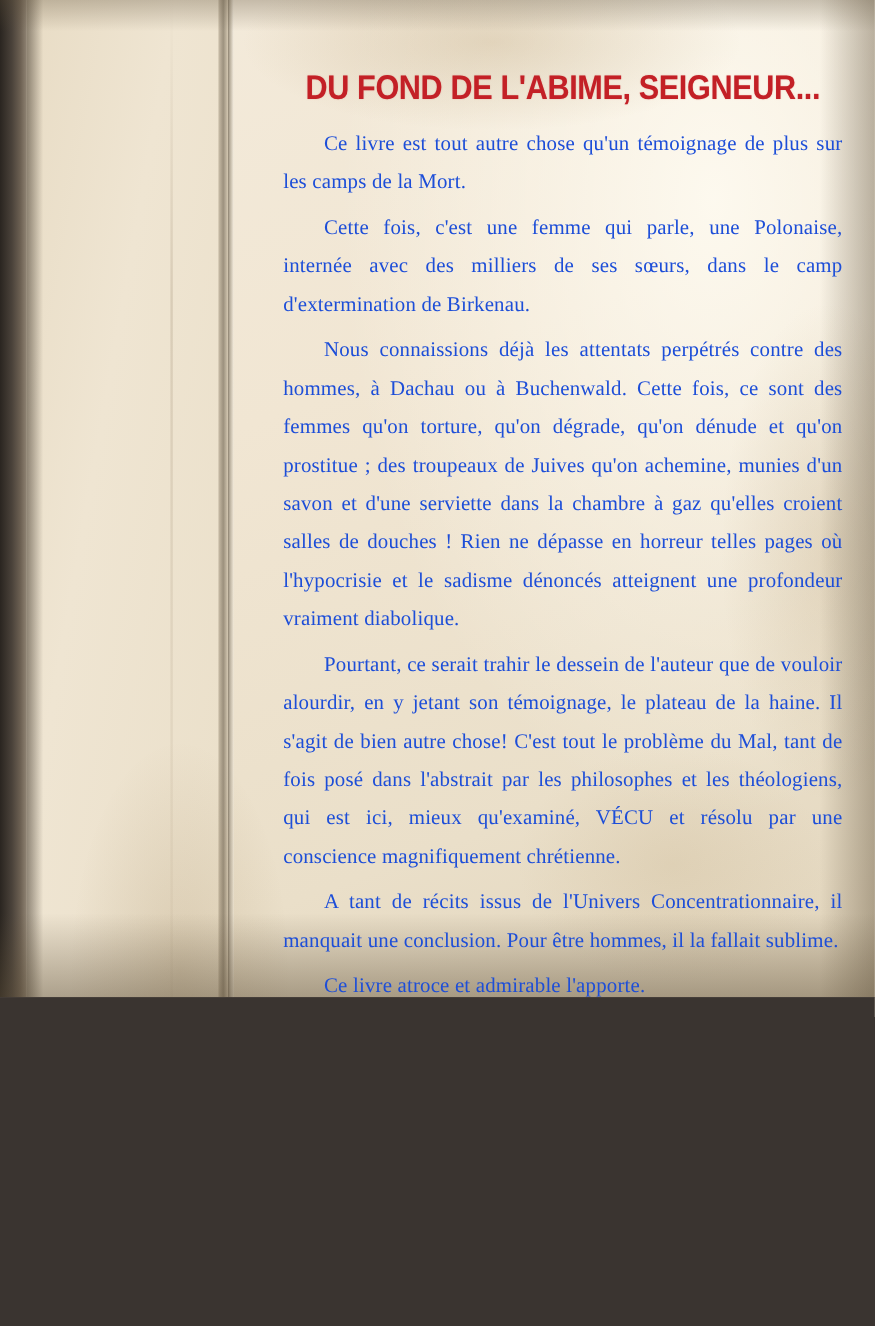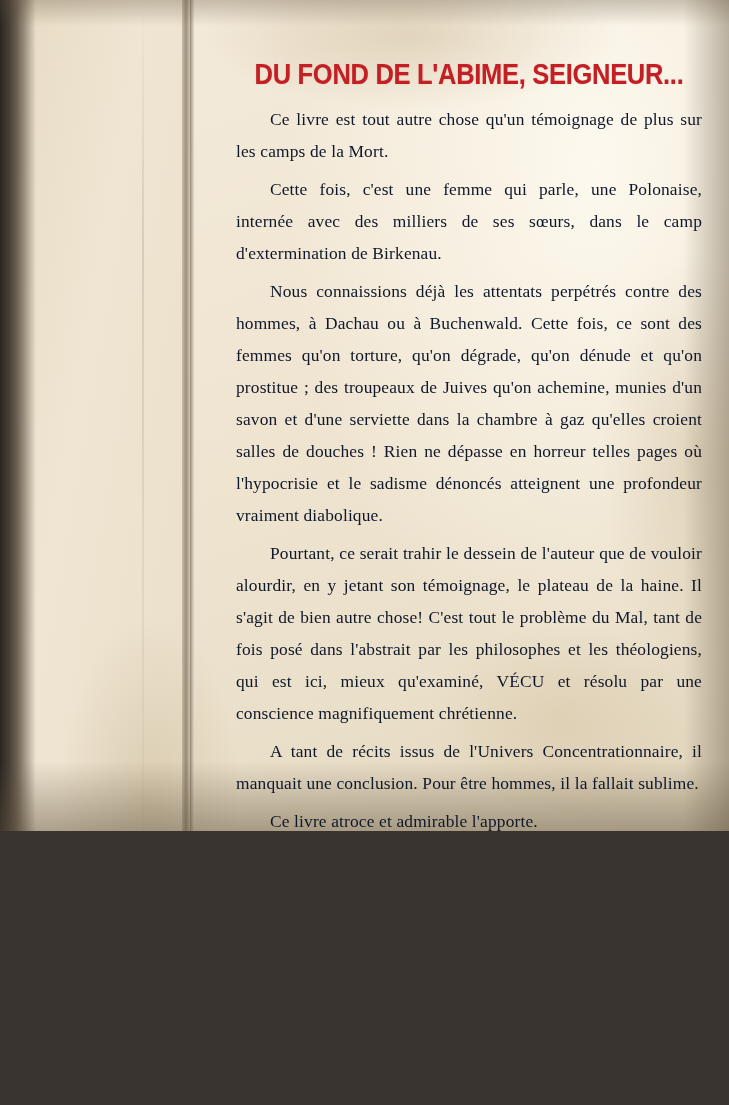--- a/index.html
+++ b/index.html
@@ -109,21 +109,21 @@
     letter-spacing: -0.3px;
     text-align: center;
     margin: 0 0 16px 0;
     transform: scaleY(1.12);
     transform-origin: top center;
     white-space: nowrap;
     text-shadow: 0 0 1px rgba(195,32,38,0.35);
   }
   .para {
     font-family: "Liberation Serif", serif;
-    color: #0f172a;
+    color: #1d4ed8;
     font-size: 17.4px;
     line-height: 32px;
     text-align: justify;
     text-indent: 34px;
     margin: 0 0 6px 0;
     letter-spacing: 0.15px;
   }
   .para.last-group { margin-bottom: 20px; }
   .credit {
     position: absolute;

